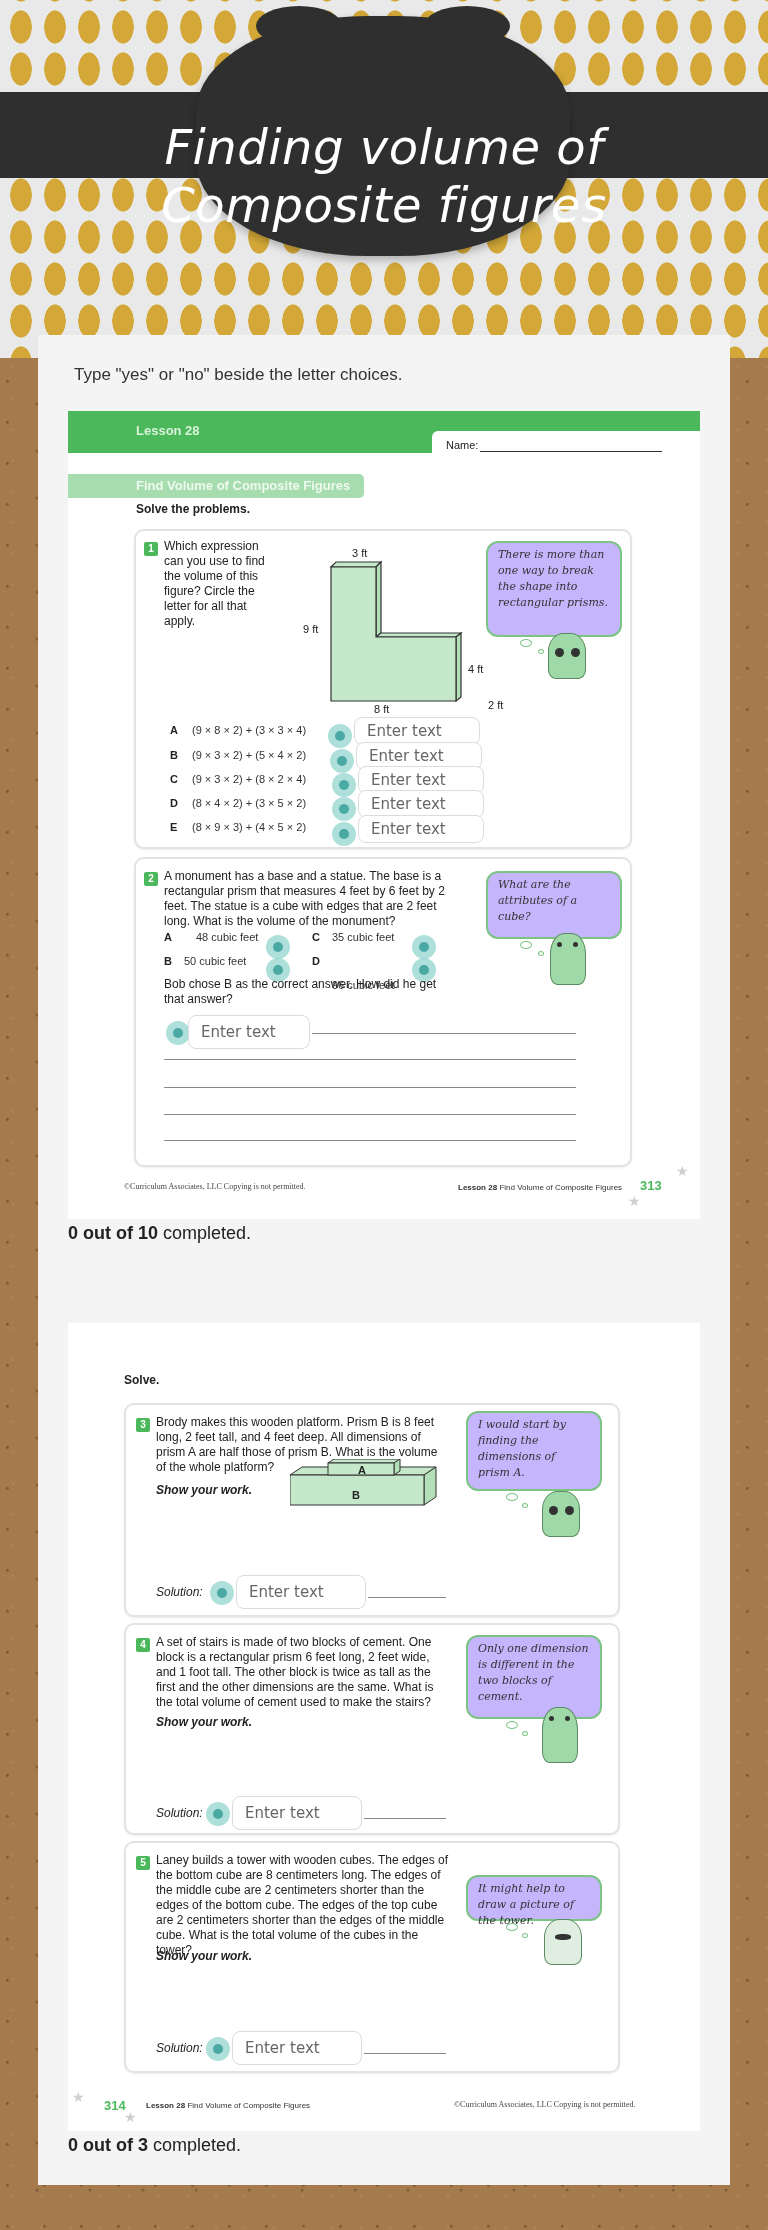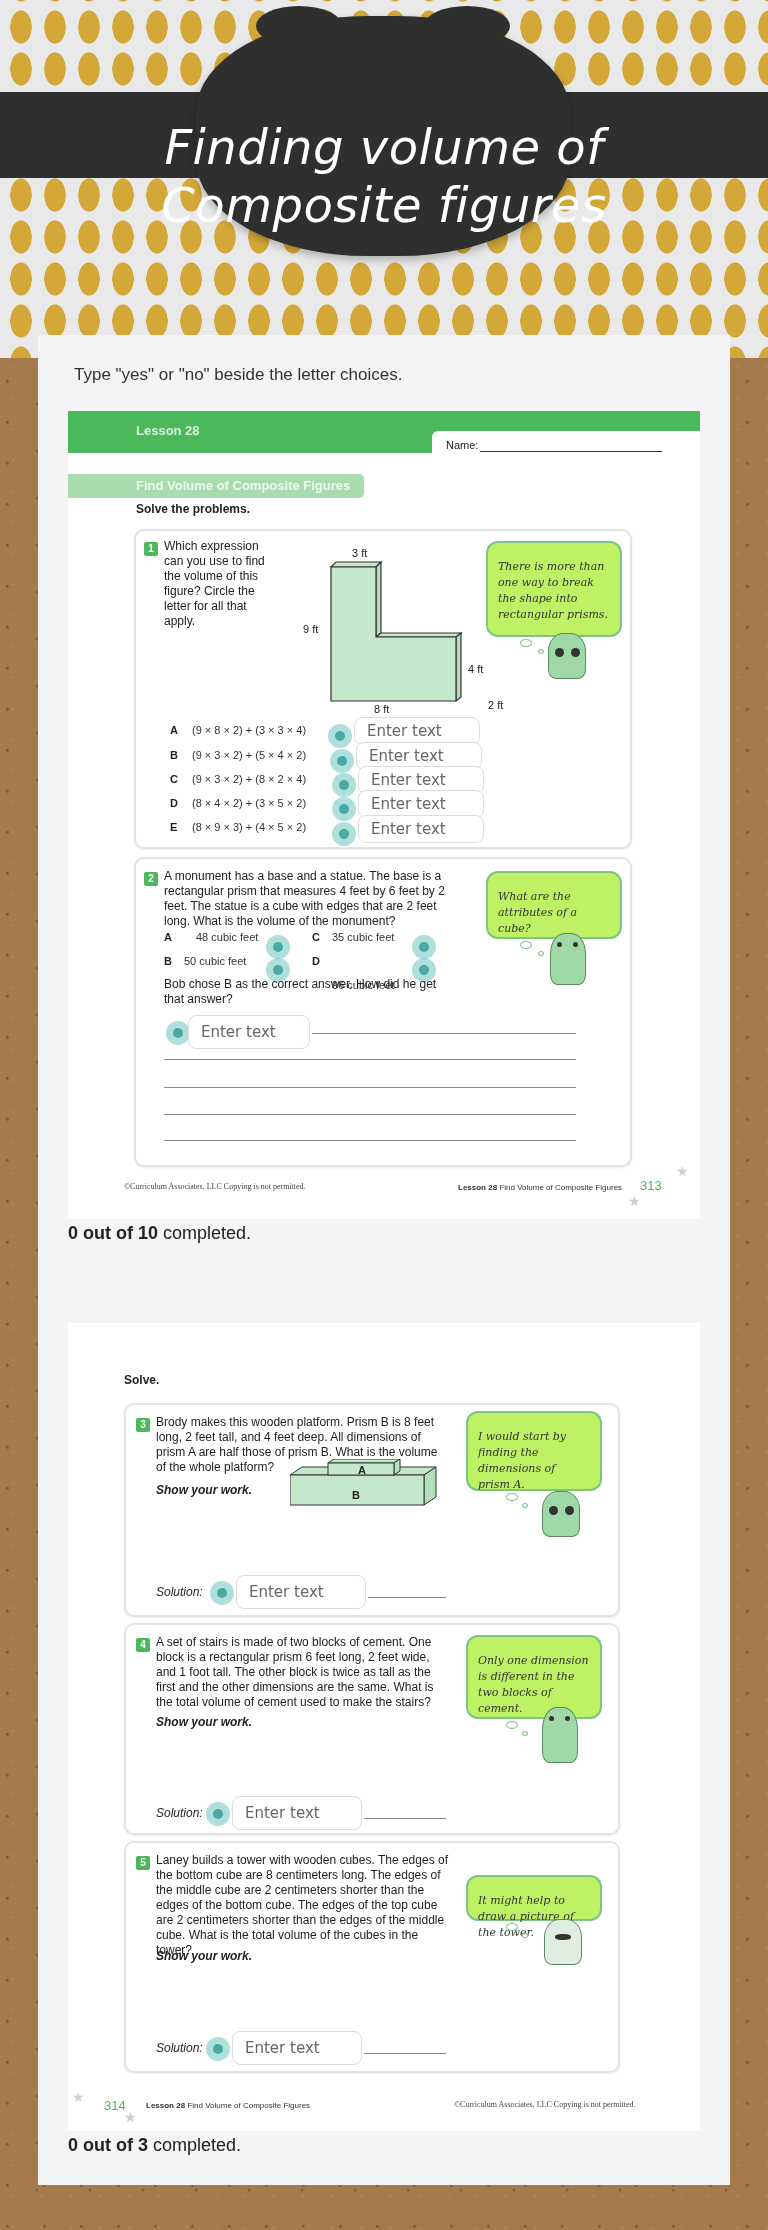--- a/index.html
+++ b/index.html
@@ -86,23 +86,23 @@
     box-shadow: 0 1px 2px rgba(0,0,0,0.08);
   }
   .pnum {
     display: inline-block; width: 14px; height: 14px; background: #4cb85c; color: #fff;
     font-size: 10px; font-weight: bold; text-align: center; line-height: 14px; border-radius: 2px;
     position: absolute; font-family: "Liberation Sans", sans-serif;
   }
   .ptext { position: absolute; font-size: 12px; line-height: 15px; color: #222; font-family: "Liberation Sans", sans-serif; }
   .italic-bold { position: absolute; font-size: 12px; font-style: italic; font-weight: bold; color: #222; font-family: "Liberation Sans", sans-serif; }
   .thought {
-    position: absolute; background: #bef264; border: 2px solid #7cc485; border-radius: 12px;
+    position: absolute; background: #c4b5fd; border: 2px solid #7cc485; border-radius: 12px;
     font-family: "DejaVu Serif", serif; font-style: italic; font-size: 11px; line-height: 16px; color: #333;
-    padding: 16px 10px;
+    padding: 4px 10px;
   }
   .bubble-dot { position: absolute; border: 1.5px solid #7cc485; background: #fff; border-radius: 50%; }
   .monster {
     position: absolute; background: #9fd9a7; border: 1.5px solid #5a8a60; border-radius: 40% 40% 20% 20%;
   }
   .monster .eye { position: absolute; width: 9px; height: 9px; background: #333; border-radius: 50%; top: 14px; }
   .hotspot {
     position: absolute; width: 24px; height: 24px; border-radius: 50%; background: rgba(108,196,190,0.55);
   }
   .hotspot::after {
@@ -113,21 +113,21 @@
     font-size: 15px; color: #555; padding: 4px 12px; font-family: "DejaVu Sans", sans-serif;
     outline: none;
   }
   .text-input::placeholder { color: #666; }
   .rule { position: absolute; border-bottom: 1px solid #888; }
   .choice-letter { position: absolute; font-size: 11px; font-weight: bold; color: #222; font-family: "Liberation Sans", sans-serif; }
   .choice-expr { position: absolute; font-size: 11px; color: #333; font-family: "Liberation Sans", sans-serif; }
   .footer-small { position: absolute; font-size: 8px; color: #444; font-family: "Liberation Serif", serif; }
   .footer-lesson { position: absolute; font-size: 8px; color: #333; font-family: "Liberation Sans", sans-serif; }
   .footer-lesson b { font-weight: bold; }
-  .page-num { position: absolute; font-size: 13px; font-weight: normal; color: #4cb85c; font-family: "Liberation Sans", sans-serif; }
+  .page-num { position: absolute; font-size: 13px; font-weight: bold; color: #4cb85c; font-family: "Liberation Sans", sans-serif; }
   .star { position: absolute; color: #cfcfcf; font-size: 14px; }
   .dim { position: absolute; font-size: 11px; color: #222; font-family: "Liberation Sans", sans-serif; }
 </style>
 </head>
 <body>
 
 <div class="banner">
   <div class="stripe"></div>
   <div class="badge"></div>
   <div class="title">

